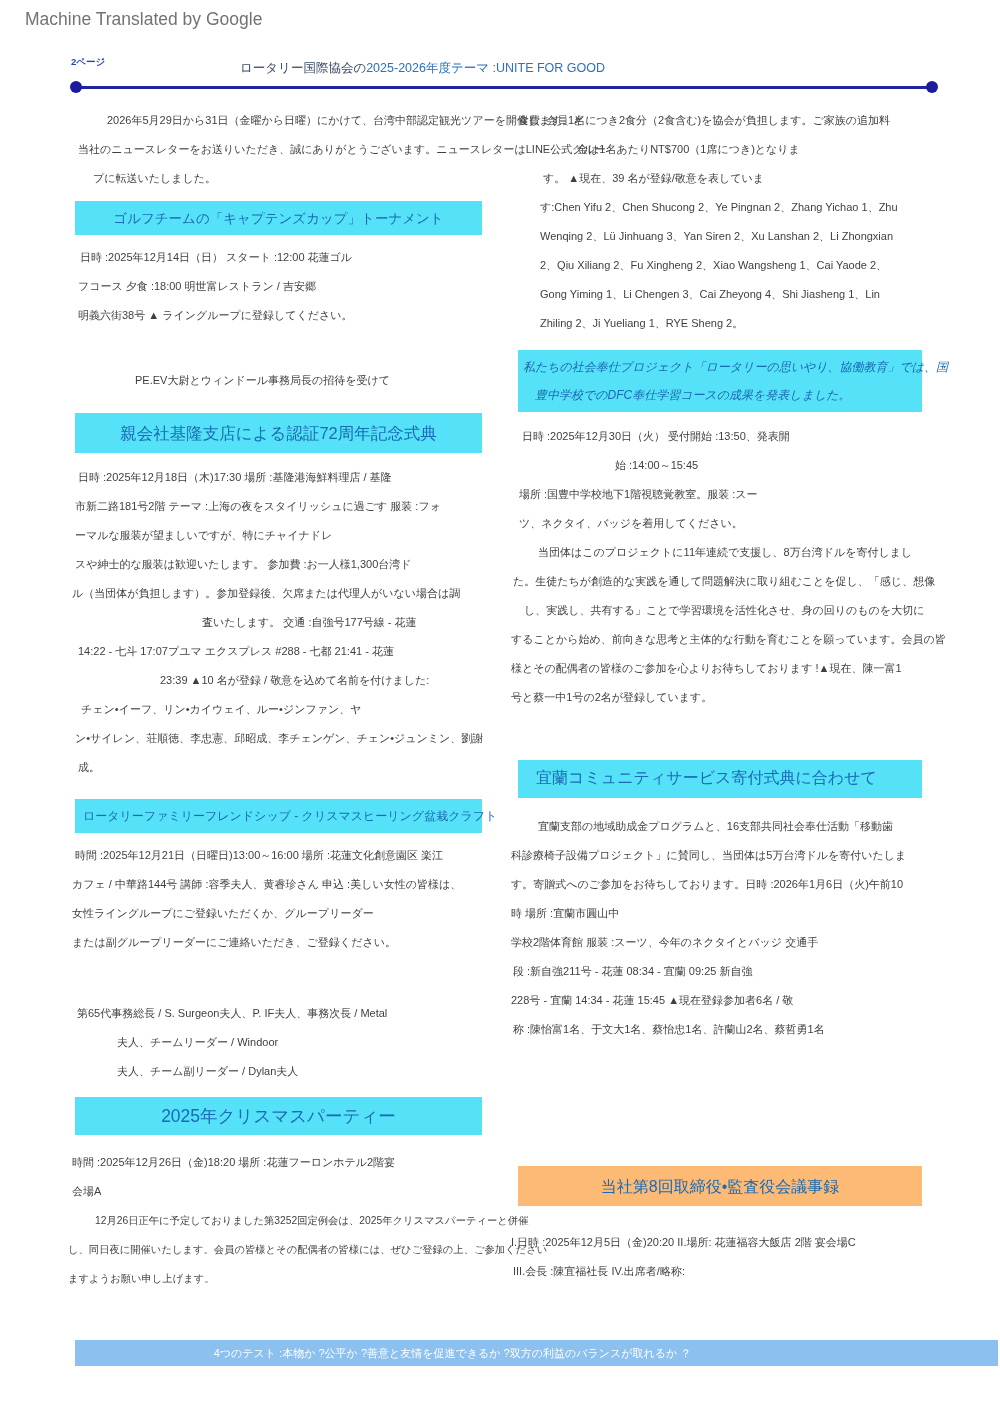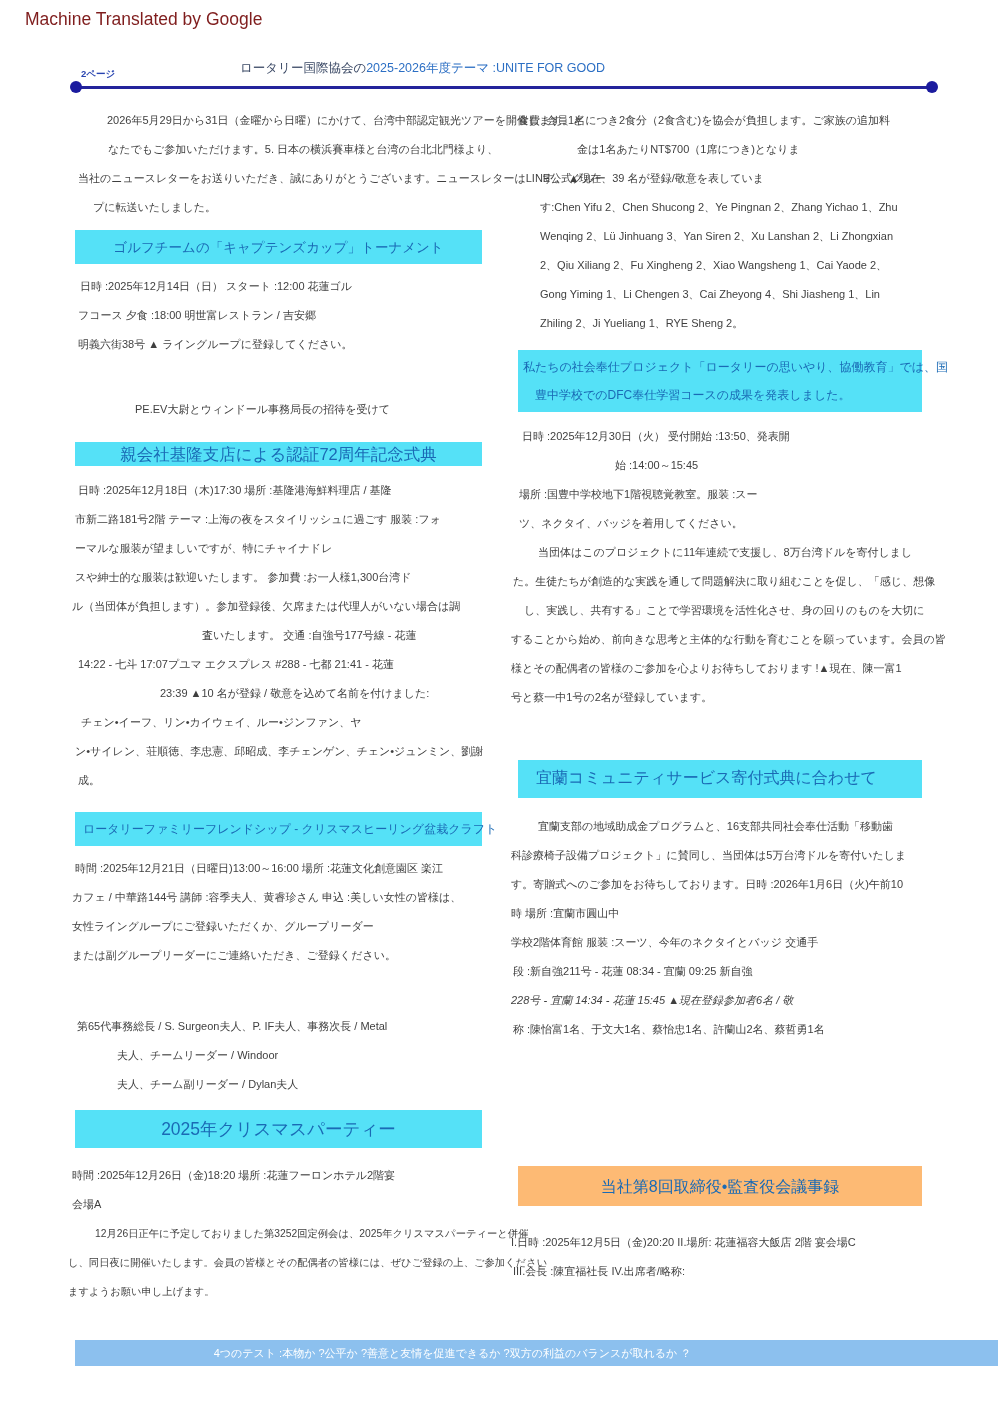--- a/index.html
+++ b/index.html
@@ -1,22 +1,22 @@
 <!DOCTYPE html>
 <html><head>
 <meta charset="utf-8">
 <style>
   html,body{margin:0;padding:0;}
   body{
     width:1000px;height:1415px;position:relative;background:#ffffff;
     font-family:"Liberation Sans","DejaVu Sans",sans-serif;
     color:#3f3f3f;overflow:hidden;
   }
-  .watermark{position:absolute;left:25px;top:9px;font-size:17.5px;color:#7f1d1d;}
-  .page-label{position:absolute;left:81px;top:56px;font-size:9.5px;color:#2743b0;font-weight:bold;margin-top:12px;}
+  .watermark{position:absolute;left:25px;top:9px;font-size:17.5px;color:#737373;}
+  .page-label{position:absolute;left:71px;top:56px;font-size:9.5px;color:#2743b0;font-weight:bold;}
   .page-title{position:absolute;left:240px;top:60px;font-size:12.5px;white-space:nowrap;}
   .title-prefix{color:#3c4a66;}
   .title-theme{color:#2c6fc4;}
   .rule{position:absolute;left:75px;top:86px;width:858px;height:2.5px;background:#23239b;}
   .dot{position:absolute;width:12px;height:12px;border-radius:50%;background:#1b1b9e;top:81px;}
   .dot-left{left:70px;}
   .dot-right{left:926px;}
 
   .col{position:absolute;top:106px;font-size:11px;line-height:29px;}
   .col-left{left:60px;width:436px;}
@@ -27,26 +27,26 @@
 
   .sec{
     background:#55e1f7;color:#1a6ab5;display:flex;align-items:center;
     white-space:nowrap;box-sizing:border-box;
   }
   .col-left  .sec{margin-left:15px;width:407px;}
   .col-right .sec{margin-left:13px;width:404px;}
   .sec.center{justify-content:center;}
   .sec-sm{font-size:12px;height:34px;padding-left:8px;}
   .sec-md{font-size:13.5px;height:34px;}
-  .sec-lg{font-size:16.5px;height:24px;}
+  .sec-lg{font-size:16.5px;height:40px;}
   .sec-xl{font-size:17.5px;height:38px;}
   .sec-lgL{font-size:16px;height:38px;padding-left:18px;}
   .sec-lgC{font-size:16px;height:40px;}
   .sec-multi{display:block;height:auto;font-size:12px;padding:3px 0;}
-  .sec-multi .sec-line{line-height:28px;white-space:nowrap;}
+  .sec-multi .sec-line{line-height:28px;white-space:nowrap;font-style:italic;}
 
   .footer-banner{
     position:absolute;left:75px;top:1340px;width:923px;height:26px;
     background:#8cc0ee;color:#ffffff;font-size:11px;
     display:flex;align-items:center;justify-content:center;
     padding-right:168px;box-sizing:border-box;white-space:nowrap;
   }
 </style>
 </head>
 <body>
@@ -59,21 +59,20 @@
   <span class="title-prefix">ロータリー国際協会の</span><span class="title-theme">2025-2026年度テーマ :UNITE FOR GOOD</span>
 </div>
 
 <div class="rule" style="background: rgb(35, 35, 155);"></div>
 <div class="dot dot-left"></div>
 <div class="dot dot-right"></div>
 
 <div class="col col-left">
     <div class="para" style="margin-top: 0px;">
       <div class="line" style="padding-left: 47px;">2026年5月29日から31日（金曜から日曜）にかけて、台湾中部認定観光ツアーを開催します。ど</div>
-      <div class="line" style="padding-left: 48px;">なたでもご参加いただけます。5. 日本の横浜賽車様と台湾の台北北門様より、</div>
       <div class="line" style="padding-left: 18px;">当社のニュースレターをお送りいただき、誠にありがとうございます。ニュースレターはLINE公式グルー</div>
       <div class="line" style="padding-left: 33px;">プに転送いたしました。</div>
     </div>
     <div class="sec sec-md center" style="margin-top: 8px; background: rgb(85, 225, 247); color: rgb(26, 106, 181);">ゴルフチームの「キャプテンズカップ」トーナメント</div>
     <div class="para" style="margin-top: 8px;">
       <div class="line" style="padding-left: 20px;">日時 :2025年12月14日（日） スタート :12:00 花蓮ゴル</div>
       <div class="line" style="padding-left: 18px;">フコース 夕食 :18:00 明世富レストラン / 吉安郷</div>
       <div class="line" style="padding-left: 18px;">明義六街38号 ▲ ライングループに登録してください。</div>
     </div>
     <div class="para" style="margin-top: 36px;">
@@ -142,21 +141,21 @@
       <div class="line" style="padding-left: 6px;">号と蔡一中1号の2名が登録しています。</div>
     </div>
     <div class="sec sec-lgL" style="margin-top: 48px; background: rgb(85, 225, 247); color: rgb(26, 106, 181); font-family: Liberation Mono, monospace;">宜蘭コミュニティサービス寄付式典に合わせて</div>
     <div class="para" style="margin-top: 14px;">
       <div class="line" style="padding-left: 33px;">宜蘭支部の地域助成金プログラムと、16支部共同社会奉仕活動「移動歯</div>
       <div class="line" style="padding-left: 6px;">科診療椅子設備プロジェクト」に賛同し、当団体は5万台湾ドルを寄付いたしま</div>
       <div class="line" style="padding-left: 6px;">す。寄贈式へのご参加をお待ちしております。日時 :2026年1月6日（火)午前10</div>
       <div class="line" style="padding-left: 6px;">時 場所 :宜蘭市圓山中</div>
       <div class="line" style="padding-left: 6px;">学校2階体育館 服装 :スーツ、今年のネクタイとバッジ 交通手</div>
       <div class="line" style="padding-left: 8px;">段 :新自強211号 - 花蓮 08:34 - 宜蘭 09:25 新自強</div>
-      <div class="line" style="padding-left: 6px; font-style: italic;">228号 - 宜蘭 14:34 - 花蓮 15:45 ▲現在登録参加者6名 / 敬</div>
+      <div class="line" style="padding-left: 6px;">228号 - 宜蘭 14:34 - 花蓮 15:45 ▲現在登録参加者6名 / 敬</div>
       <div class="line" style="padding-left: 8px;">称 :陳怡富1名、于文大1名、蔡怡忠1名、許蘭山2名、蔡哲勇1名</div>
     </div>
     <div class="sec sec-lgC center" style="margin-top: 122px; background: #fdba74; color: rgb(26, 106, 181);">当社第8回取締役•監査役会議事録</div>
     <div class="para" style="margin-top: 22px;">
       <div class="line" style="padding-left: 6px;">I.日時 :2025年12月5日（金)20:20 II.場所: 花蓮福容大飯店 2階 宴会場C</div>
       <div class="line" style="padding-left: 8px;">III.会長 :陳宜福社長 IV.出席者/略称:</div>
     </div>
   </div>
 
 <div class="footer-banner" style="background: rgb(140, 192, 238); color: rgb(255, 255, 255);">4つのテスト :本物か ?公平か ?善意と友情を促進できるか ?双方の利益のバランスが取れるか ？</div>

